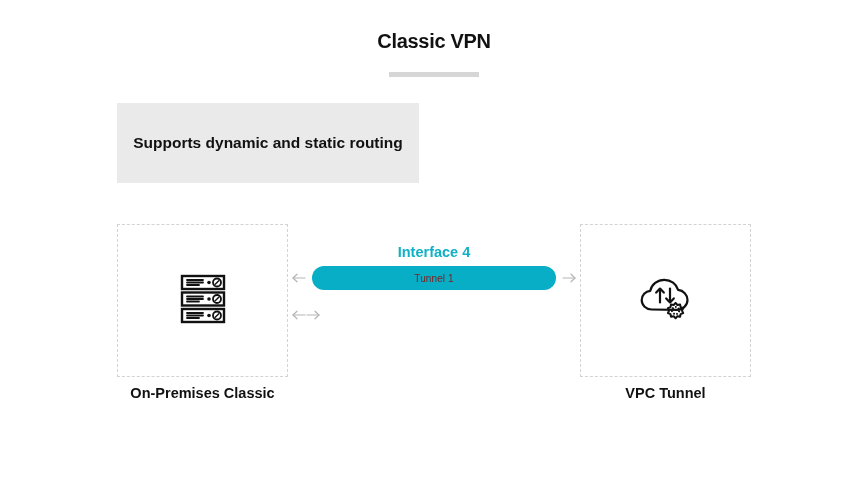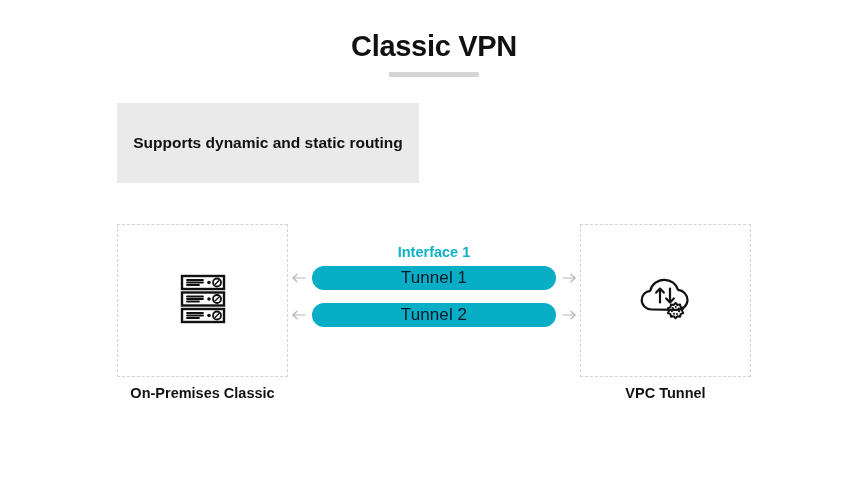--- a/index.html
+++ b/index.html
@@ -15,21 +15,21 @@
     overflow: hidden;
   }
 
   
   #diagram-title {
     position: absolute;
     top: 30px;
     left: 0;
     width: 868px;
     text-align: center;
-    font-size: 29px;
+    font-size: 20px;
     font-weight: bold;
     color: #111111;
     letter-spacing: -0.3px;
   }
   #title-underline {
     position: absolute;
     top: 72px;
     left: 389px;
     width: 90px;
     height: 5px;
@@ -115,22 +115,22 @@
     flex: 1;
     height: 24px;
     background: #08adc6;
     border-radius: 12px;
     display: flex;
     align-items: center;
     justify-content: center;
     margin: 0 6px;
   }
   .tunnel-label {
-    font-size: 17px;
-    color: #0f172a;
+    font-size: 10px;
+    color: #7f1d1d;
     letter-spacing: 0.1px;
   }
   .arrow-icon { flex: 0 0 14px; height: 14px; }
 </style>
 </head>
 <body>
 
 <div id="diagram-title">Classic VPN</div>
 <div id="title-underline"></div>
 
@@ -193,21 +193,21 @@
         <path d="M40.6 31.9l1.8 2.1 2.7-0.6 0.5 2.7 2.6 1-1.2 2.5 1.2 2.5-2.6 1-0.5 2.7-2.7-0.6-1.8 2.1-1.9-2.1-2.7 0.6-0.5-2.7-2.6-1 1.2-2.5-1.2-2.5 2.6-1 0.5-2.7 2.7 0.6z" stroke-linejoin="round"></path>
         <circle cx="40.6" cy="39.6" r="3.6" stroke-dasharray="1.6 1.6"></circle>
       </g>
     </svg>
   </span>
 </div>
 <div class="zone-label" id="zone-label-vpc">VPC Tunnel</div>
 
 <div id="interface-group">
 
-  <div id="interface-label">Interface 1</div>
+  <div id="interface-label">Interface 4</div>
 
   <div class="tunnel-row">
     <span class="arrow-icon">
       <svg width="14" height="14" viewBox="0 0 14 14" fill="none" stroke="#b5b5b5" stroke-width="1.2" stroke-linecap="round" stroke-linejoin="round">
         <line x1="13" y1="7" x2="1" y2="7"></line>
         <polyline points="5,3.2 1,7 5,10.8"></polyline>
       </svg>
     </span>
     <div class="tunnel-bar">
       <span class="tunnel-label">Tunnel 1</span>
@@ -220,23 +220,20 @@
     </span>
   </div>
 
   <div class="tunnel-row">
     <span class="arrow-icon">
       <svg width="14" height="14" viewBox="0 0 14 14" fill="none" stroke="#b5b5b5" stroke-width="1.2" stroke-linecap="round" stroke-linejoin="round">
         <line x1="13" y1="7" x2="1" y2="7"></line>
         <polyline points="5,3.2 1,7 5,10.8"></polyline>
       </svg>
     </span>
-    <div class="tunnel-bar">
-      <span class="tunnel-label">Tunnel 2</span>
-    </div>
     <span class="arrow-icon">
       <svg width="14" height="14" viewBox="0 0 14 14" fill="none" stroke="#b5b5b5" stroke-width="1.2" stroke-linecap="round" stroke-linejoin="round">
         <line x1="1" y1="7" x2="13" y2="7"></line>
         <polyline points="9,3.2 13,7 9,10.8"></polyline>
       </svg>
     </span>
   </div>
 
 </div>
 

